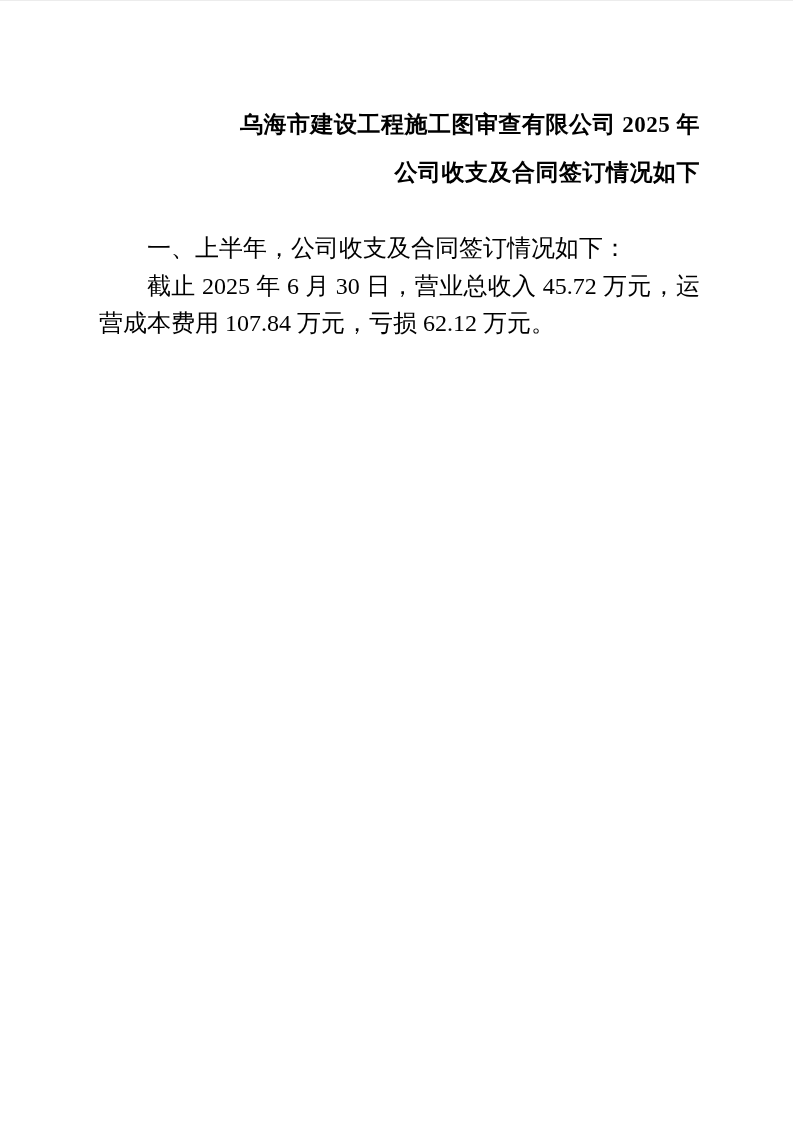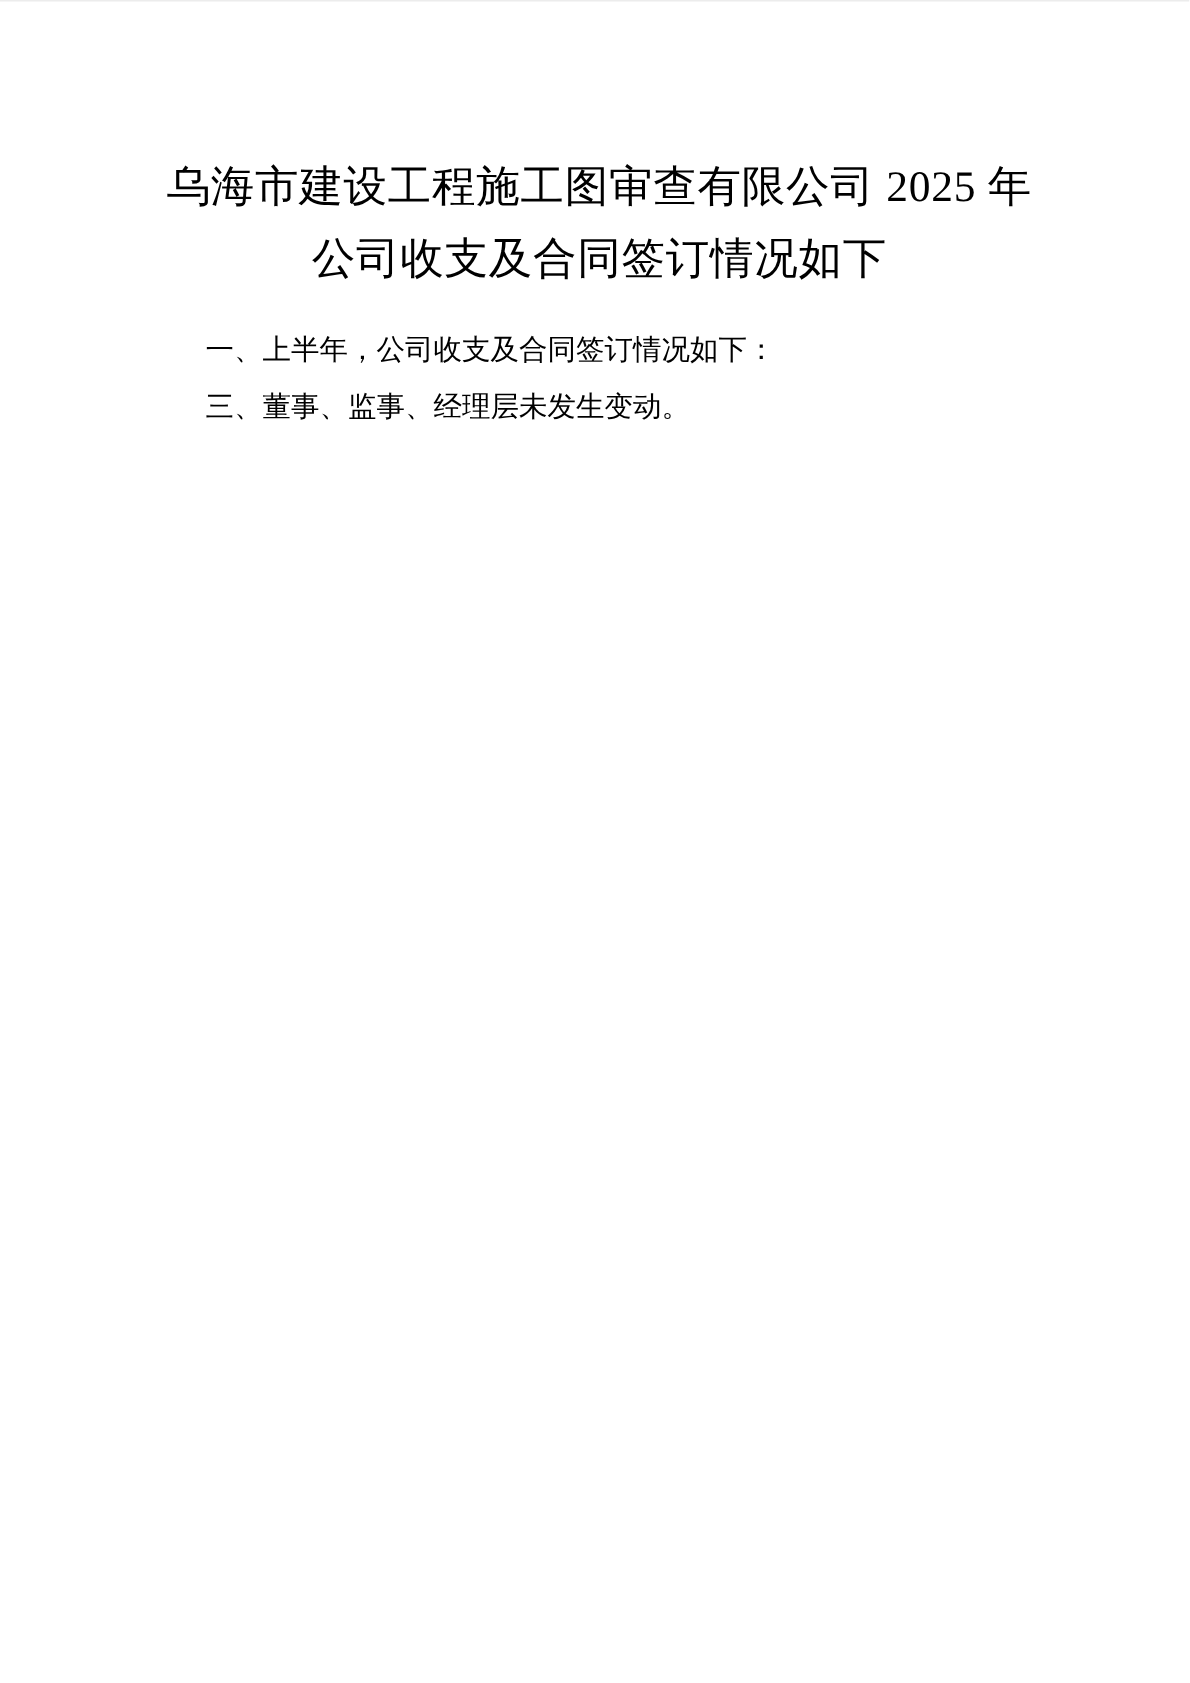--- a/index.html
+++ b/index.html
@@ -19,29 +19,29 @@
     overflow: hidden;
   }
   .content {
     position: absolute;
     left: 99px;
     top: 0;
     width: 601px;
   }
   .doc-title {
     margin-top: 100px;
-    font-size: 29px;
-    font-weight: normal;
-    text-align: center;
+    font-size: 23px;
+    font-weight: bold;
+    text-align: right;
     line-height: 48px;
     letter-spacing: 0.5px;
   }
   .body-text {
-    margin-top: 18px;
-    font-size: 19px;
+    margin-top: 33px;
+    font-size: 24px;
     line-height: 37.5px;
     text-align: justify;
     text-justify: inter-ideograph;
   }
   .body-text p {
     margin: 0;
     padding: 0;
     text-indent: 2em;
   }
 </style>
@@ -49,16 +49,16 @@
 <body>
 
 <div class="page">
   <div class="content">
     <div class="doc-title">
       <div>乌海市建设工程施工图审查有限公司 2025 年</div>
       <div>公司收支及合同签订情况如下</div>
     </div>
     <div class="body-text">
       <p>一、上半年，公司收支及合同签订情况如下：</p>
-      <p>三、董事、监事、经理层未发生变动。</p>
+      <p>截止 2025 年 6 月 30 日，营业总收入 45.72 万元，运营成本费用 107.84 万元，亏损 62.12 万元。</p>
     </div>
   </div>
 </div>
 
 </body></html>

